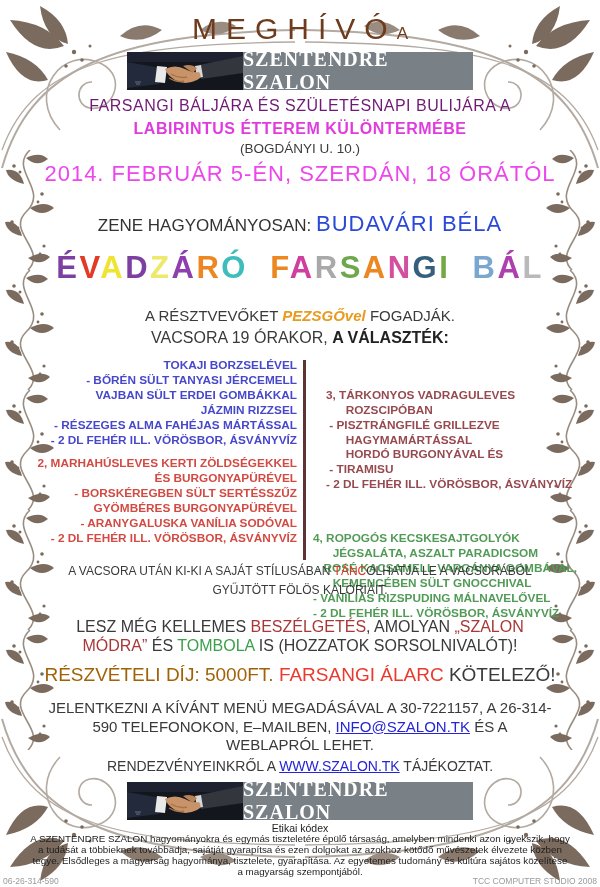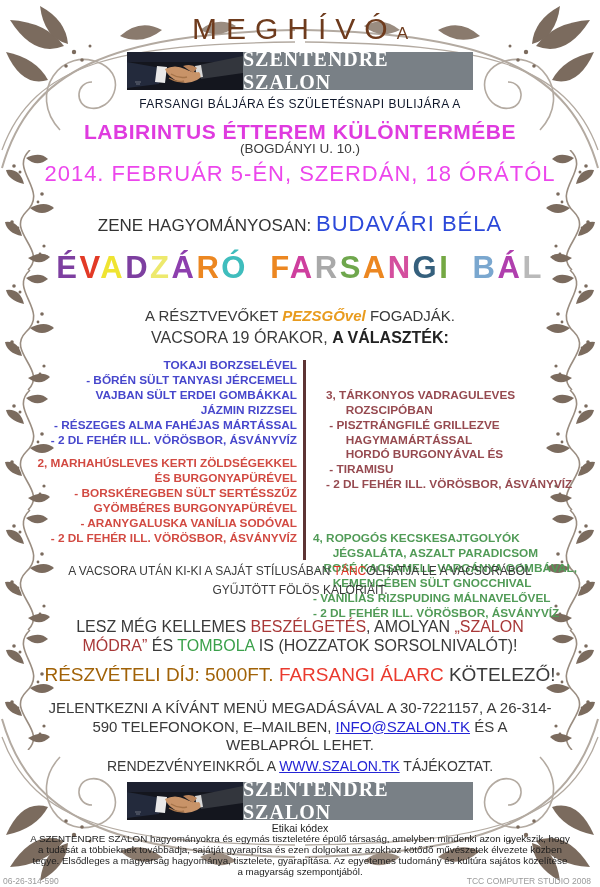--- a/index.html
+++ b/index.html
@@ -12,22 +12,22 @@
   .title-article{font-size:17px;letter-spacing:0;}
   
   .banner{position:absolute;left:127px;width:346px;height:38px;display:flex;}
   .banner-img{width:116px;height:38px;flex:0 0 116px;}
   .banner-text{flex:1;display:flex;align-items:center;justify-content:center;
     font-family:"Liberation Serif","DejaVu Serif",serif;font-weight:bold;font-size:20px;
     color:#ffffff;letter-spacing:1px;}
   .banner-top{top:52px;}
   .banner-bottom{top:782px;}
   
-  .intro-line{top:97px;font-size:12px;color:#0f172a;letter-spacing:.5px;}
-  .venue-name{top:120px;font-size:21px;font-weight:bold;letter-spacing:.5px;}
+  .intro-line{top:97px;font-size:16px;color:#701a75;letter-spacing:.5px;}
+  .venue-name{top:120px;font-size:16px;font-weight:bold;letter-spacing:.5px;}
   .venue-address{top:141px;font-size:13.5px;color:#3c3c3c;}
   .event-date{top:161px;font-size:22px;letter-spacing:1px;}
   .music-line{top:211px;font-size:17px;color:#333;}
   .music-artist{font-size:22px;letter-spacing:1px;}
   .event-title{top:250px;font-size:31px;font-weight:bold;letter-spacing:2.5px;}
   .reception-line{top:307px;font-size:15px;color:#3a3a3a;}
   .dinner-line{top:329px;font-size:16px;color:#3a3a3a;}
   
   .menus{position:absolute;top:358px;left:0;right:0;height:206px;}
   .menu-col{position:absolute;top:0;font-size:11.8px;font-weight:bold;line-height:14.9px;}
@@ -40,21 +40,21 @@
   .program-line{top:617px;left:50px;right:50px;font-size:16px;line-height:19px;color:#3a3a3a;}
   .fee-line{top:664px;font-size:19px;color:#3a3a3a;}
   .signup-line{top:699px;left:45px;right:45px;font-size:15px;line-height:18.5px;color:#3a3a3a;}
   .info-line{top:758px;font-size:14px;color:#3a3a3a;}
   a.doc-link{text-decoration:underline;cursor:pointer;}
   
   .ethics-title{top:822px;font-size:10.5px;color:#1d1d1d;}
   .ethics-text{top:833px;left:30px;right:30px;font-size:9.8px;line-height:11px;color:#1d1d1d;}
   .corner-note{position:absolute;top:876px;font-size:8.5px;color:#9a9a9a;}
   .note-left{left:3px;}
-  .note-right{right:9px;}
+  .note-right{right:3px;}
 </style>
 </head>
 <body>
 
 <div class="page">
 
   <svg class="orn" style="left:0;top:150px;" width="56" height="600" viewBox="0 0 56 600">
     <defs>
       <g id="vm">
         <path d="M30,0 C8,20 50,40 26,62 C6,82 48,100 28,120" stroke="#9a8d81" stroke-width="1.6" fill="none"></path>

